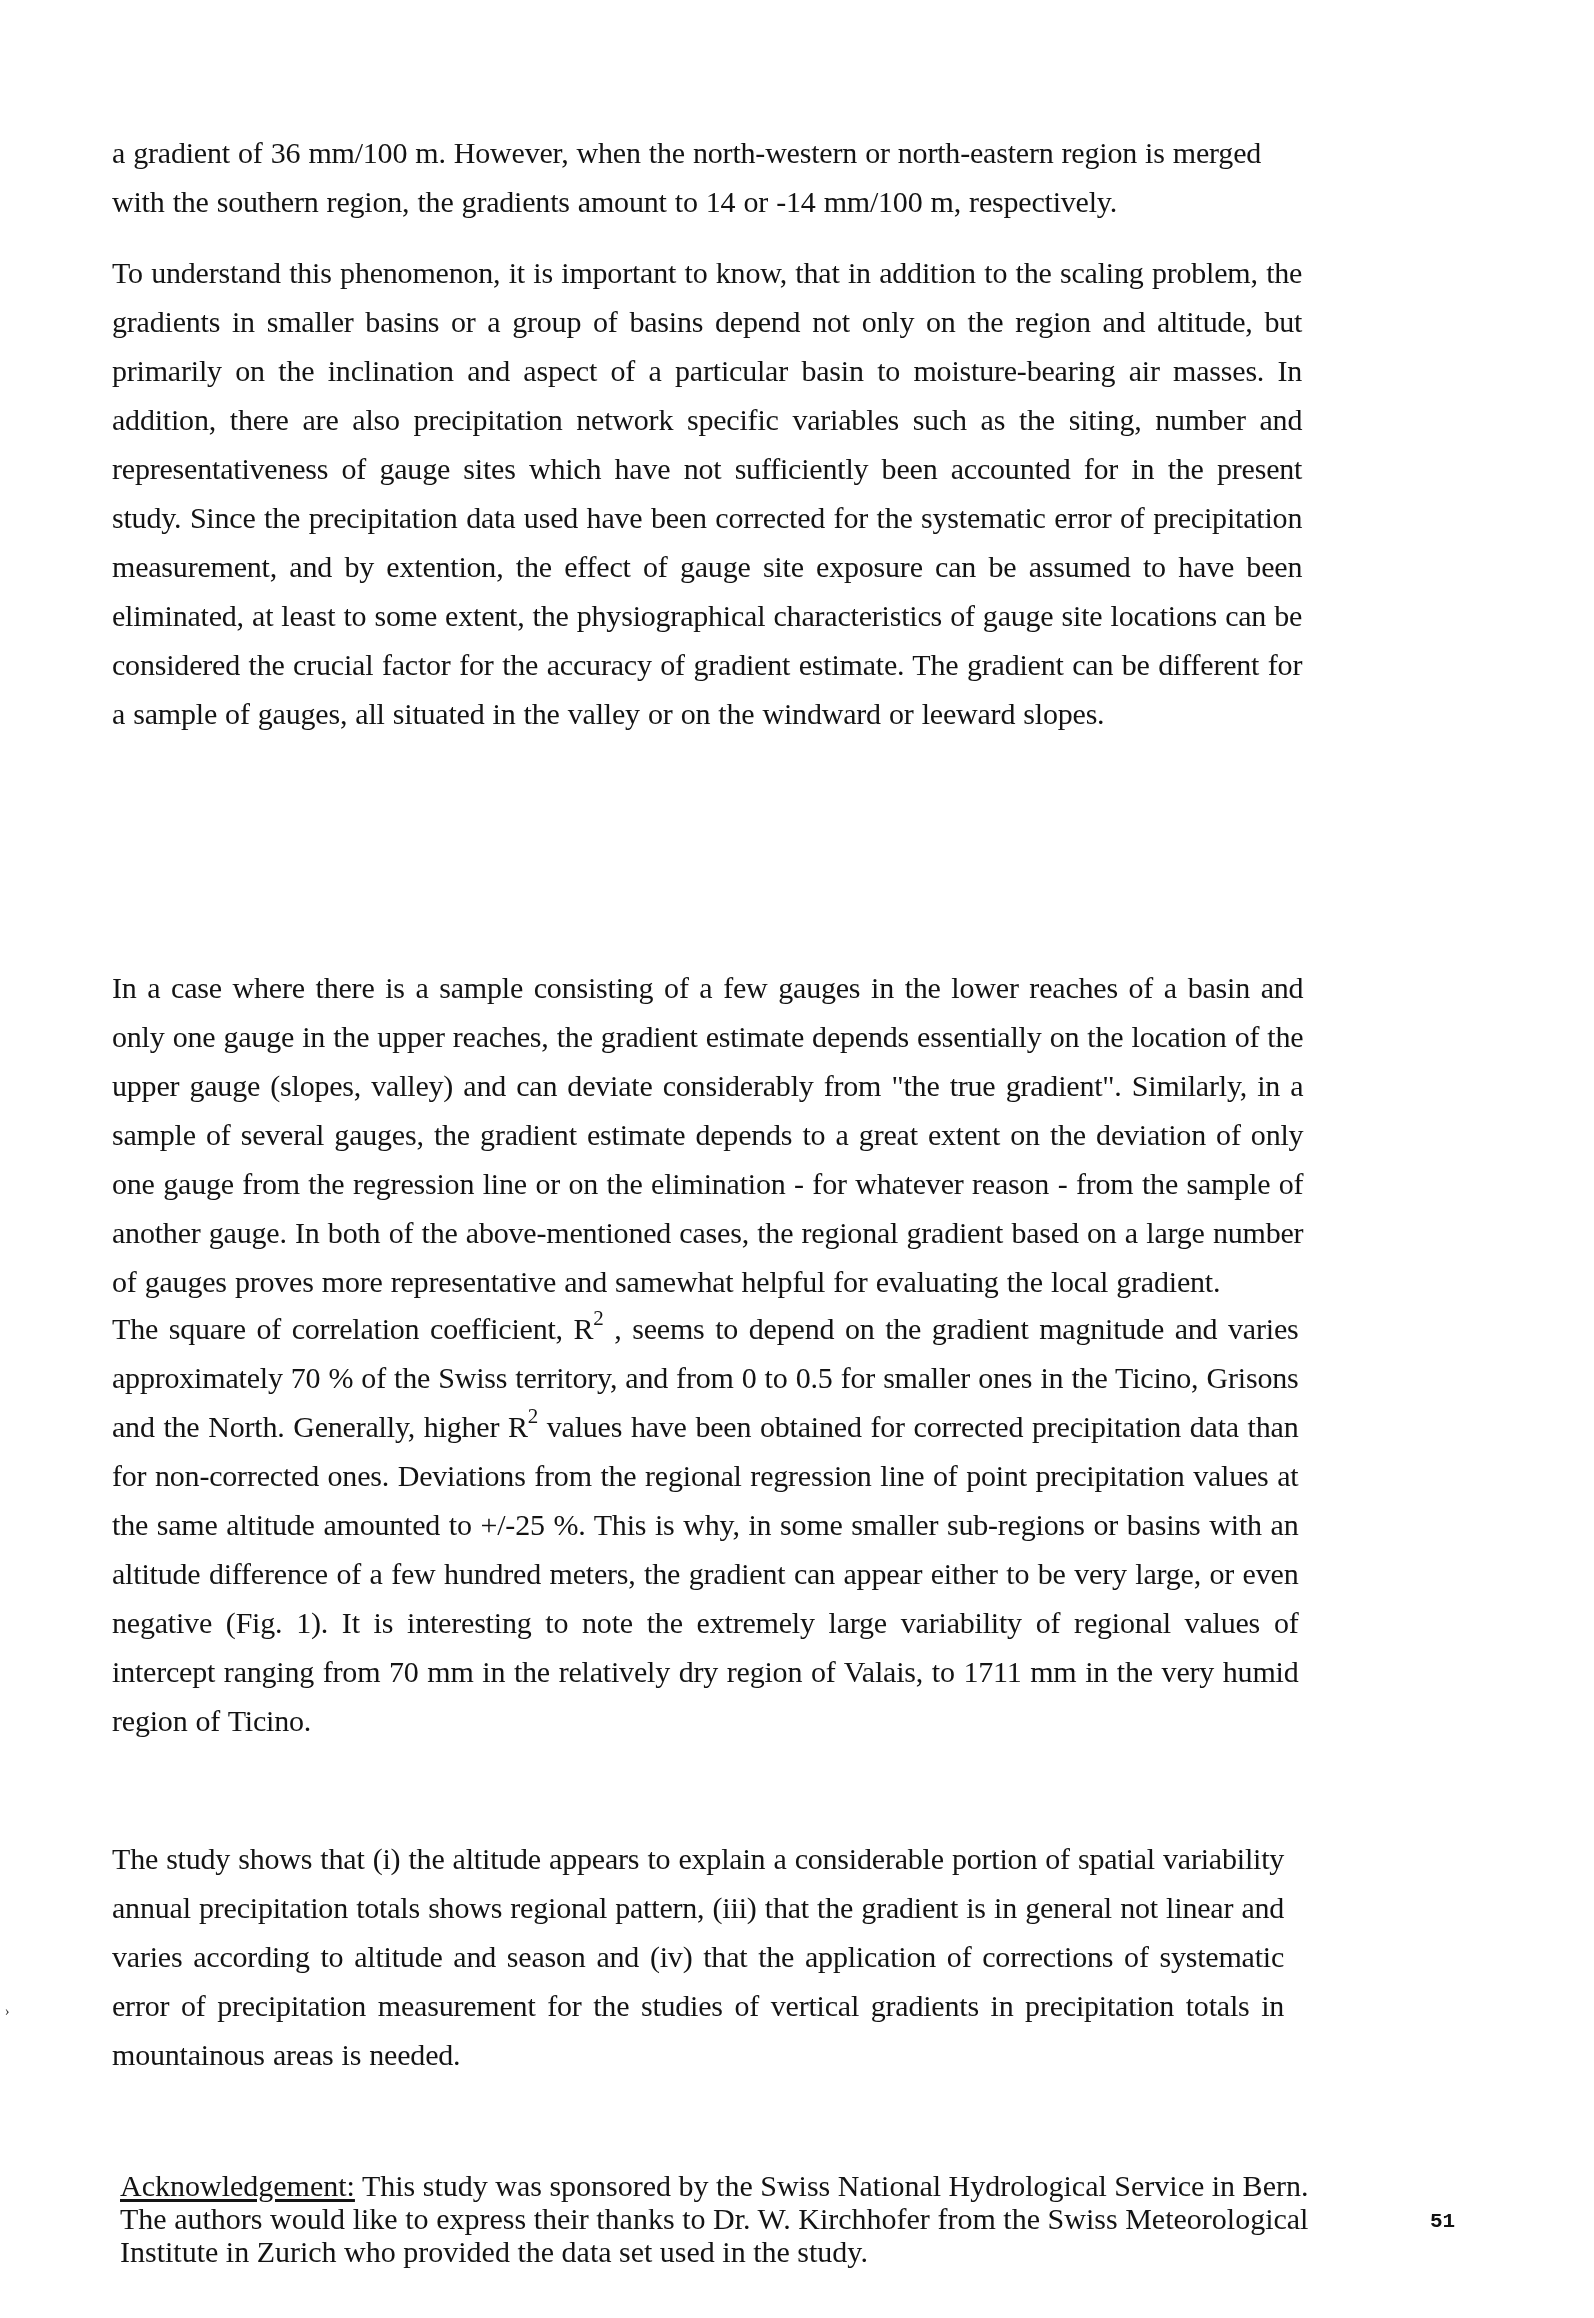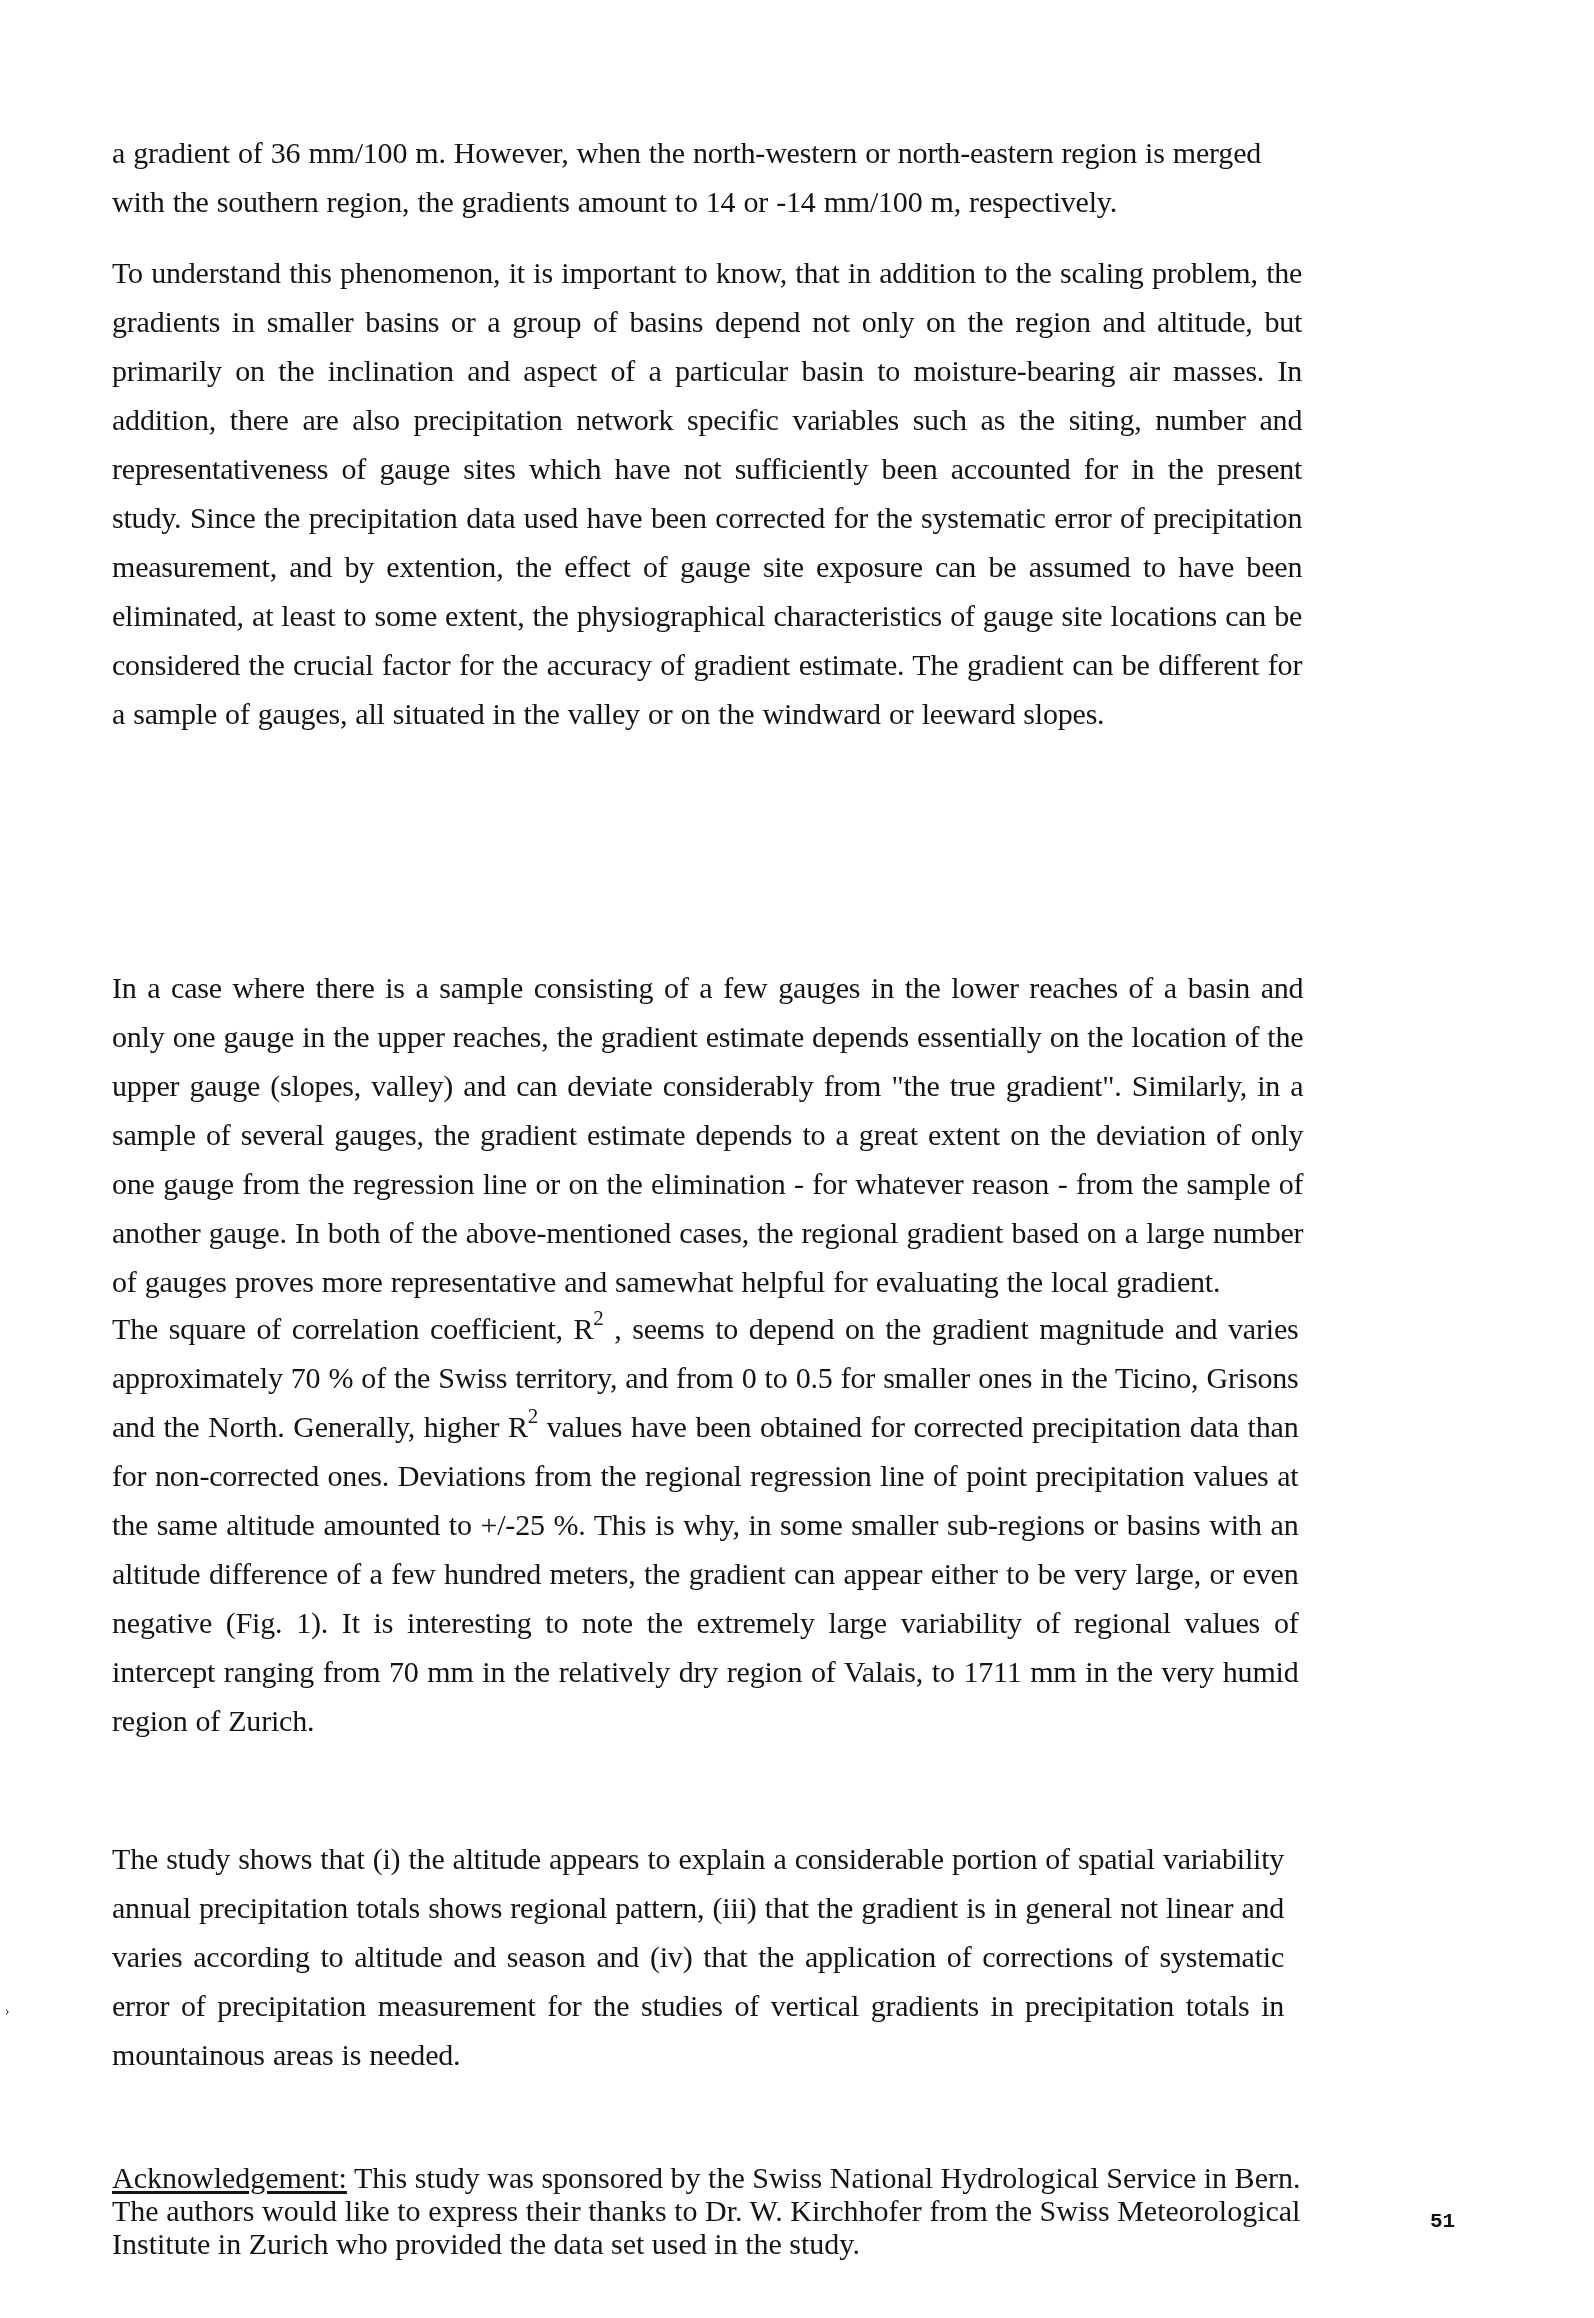--- a/index.html
+++ b/index.html
@@ -37,21 +37,21 @@
     #p1 { position: absolute; top: 0; }
     #p2 { position: absolute; top: 120px; }
     #p3 { position: absolute; top: 835px; }
     #p4 { position: absolute; top: 1176px; }
     #p5 { position: absolute; top: 1706px; }
     #ack {
       position: absolute;
       top: 2033px;
       font-size: 30px;
       line-height: 33px;
-      margin: 0;
+      margin: 8px;
     }
     #ack .line { display: block; white-space: nowrap; text-align: justify; text-align-last: justify; }
     #ack .line.last { text-align-last: left; }
     .ack-label { text-decoration: underline; text-underline-offset: 3.2px; }
     sup { font-size: 21px; line-height: 0; position: relative; top: -3.2px; }
     .page-number {
       position: absolute;
       left: 1430px;
       top: 2210px;
       font-family: Liberation Mono, monospace;
@@ -102,21 +102,21 @@
 
   <p class="para" id="p4">
     <span class="line"><span>The square of correlation coefficient, R</span><sup>2</sup><span> , seems to depend on the gradient magnitude and varies</span></span>
     <span class="line">approximately 70 % of the Swiss territory, and from 0 to 0.5 for smaller ones in the Ticino, Grisons</span>
     <span class="line"><span>and the North. Generally, higher R</span><sup>2</sup><span> values have been obtained for corrected precipitation data than</span></span>
     <span class="line">for non-corrected ones. Deviations from the regional regression line of point precipitation values at</span>
     <span class="line">the same altitude amounted to +/-25 %. This is why, in some smaller sub-regions or basins with an</span>
     <span class="line">altitude difference of a few hundred meters, the gradient can appear either to be very large, or even</span>
     <span class="line">negative (Fig. 1). It is interesting to note the extremely large variability of regional values of</span>
     <span class="line">intercept ranging from 70 mm in the relatively dry region of Valais, to 1711 mm in the very humid</span>
-    <span class="line last">region of Zurich.</span>
+    <span class="line last">region of Ticino.</span>
   </p>
 
   <p class="para" id="p5">
     <span class="line">The study shows that (i) the altitude appears to explain a considerable portion of spatial variability</span>
     <span class="line">annual precipitation totals shows regional pattern, (iii) that the gradient is in general not linear and</span>
     <span class="line">varies according to altitude and season and (iv) that the application of corrections of systematic</span>
     <span class="line">error of precipitation measurement for the studies of vertical gradients in precipitation totals in</span>
     <span class="line last">mountainous areas is needed.</span>
   </p>
 

